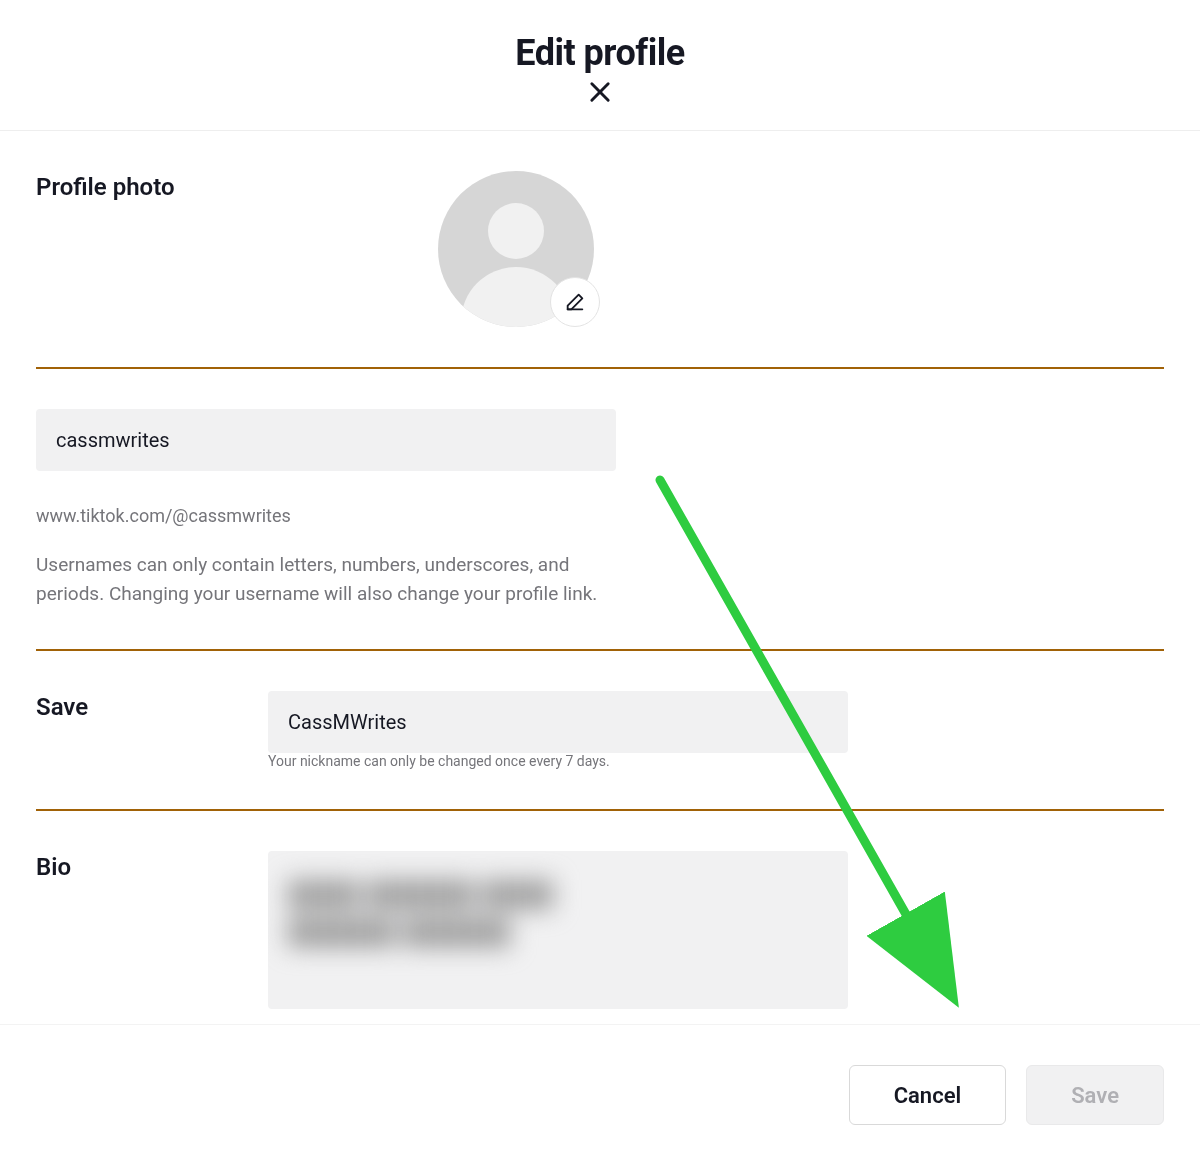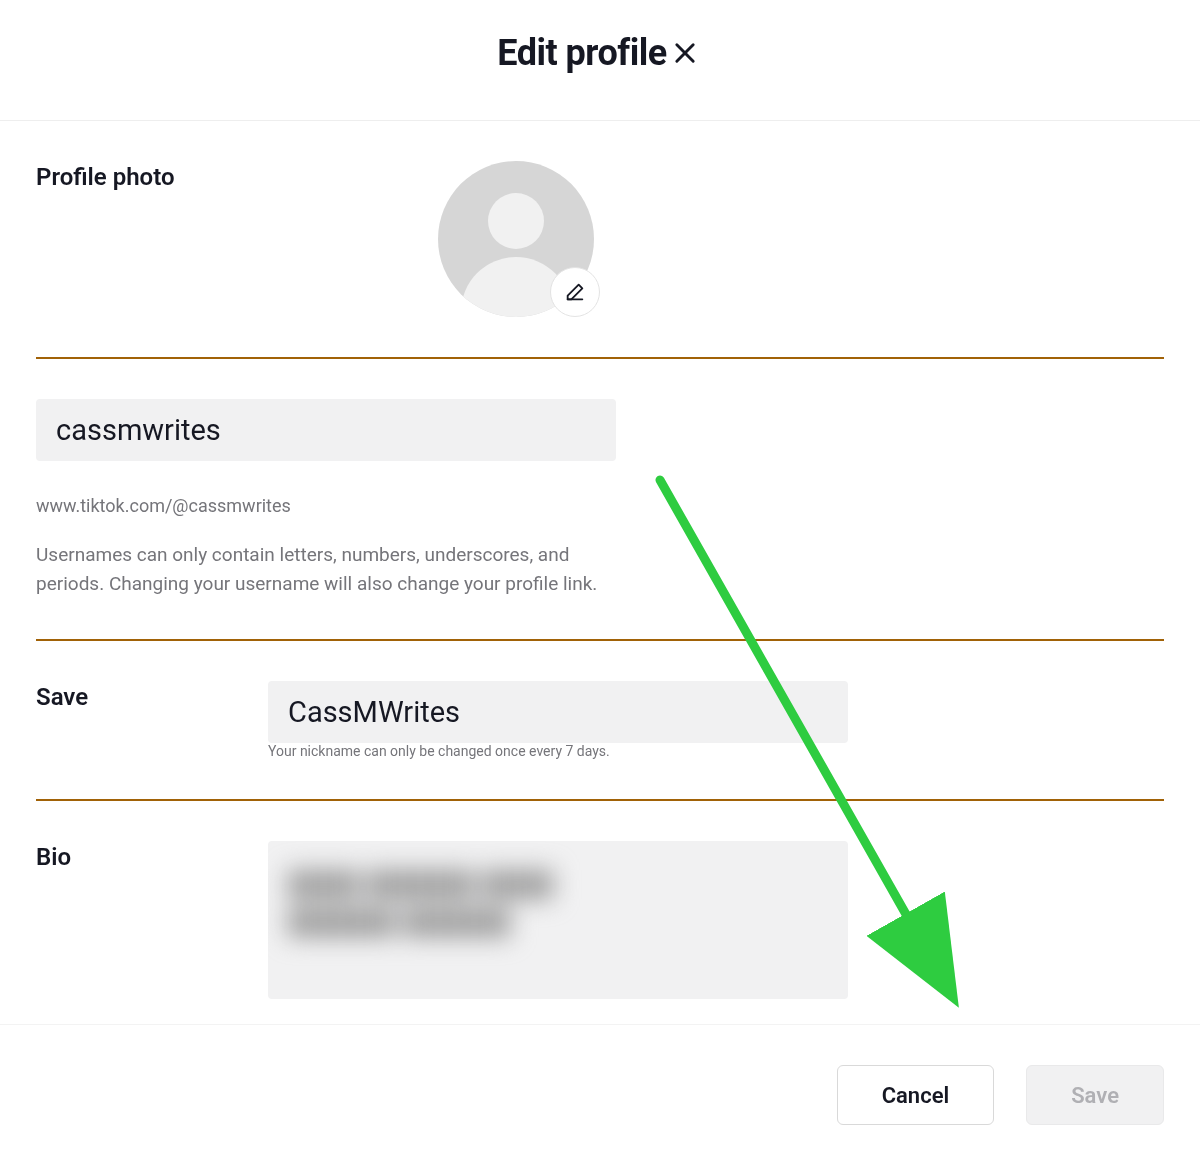--- a/index.html
+++ b/index.html
@@ -15,24 +15,25 @@
       position: relative;
     }
     .modal {
       width: 100%;
       height: 100%;
       display: flex;
       flex-direction: column;
     }
     .header {
       display: flex;
-      justify-content: center;
-      align-items: center;
-      padding: 32px 36px 46px 36px;
+      justify-content: space-between;
+      align-items: center;
+      padding: 32px 36px 20px 36px;
       border-bottom: 1px solid #eee;
+      flex-direction: column;
     }
     .header h1 {
       font-size: 36px;
       font-weight: 700;
       color: #161823;
       letter-spacing: -0.5px;
     }
     .close-btn {
       width: 36px;
       height: 36px;
@@ -124,21 +125,21 @@
       width: 22px;
       height: 22px;
     }
     .text-input {
       width: 100%;
       height: 62px;
       background: #f1f1f2;
       border: none;
       border-radius: 4px;
       padding: 0 20px;
-      font-size: 29px;
+      font-size: 20px;
       color: #161823;
       font-family: inherit;
     }
     .helper-link {
       font-size: 18px;
       color: #75757a;
       margin-top: 34px;
     }
     .helper-text {
       font-size: 19px;
@@ -166,21 +167,21 @@
       font-size: 24px;
       color: #9a9a9a;
       font-weight: 500;
       line-height: 1.6;
       letter-spacing: 1px;
     }
     .footer {
       padding: 40px 36px 40px 36px;
       display: flex;
       justify-content: flex-end;
-      gap: 32px;
+      gap: 20px;
       border-top: 1px solid #f3f3f3;
       background: linear-gradient(to bottom, rgba(255,255,255,0.95), #fff);
     }
     .btn {
       height: 60px;
       padding: 0 44px;
       font-size: 22px;
       font-weight: 600;
       border-radius: 6px;
       cursor: pointer;

